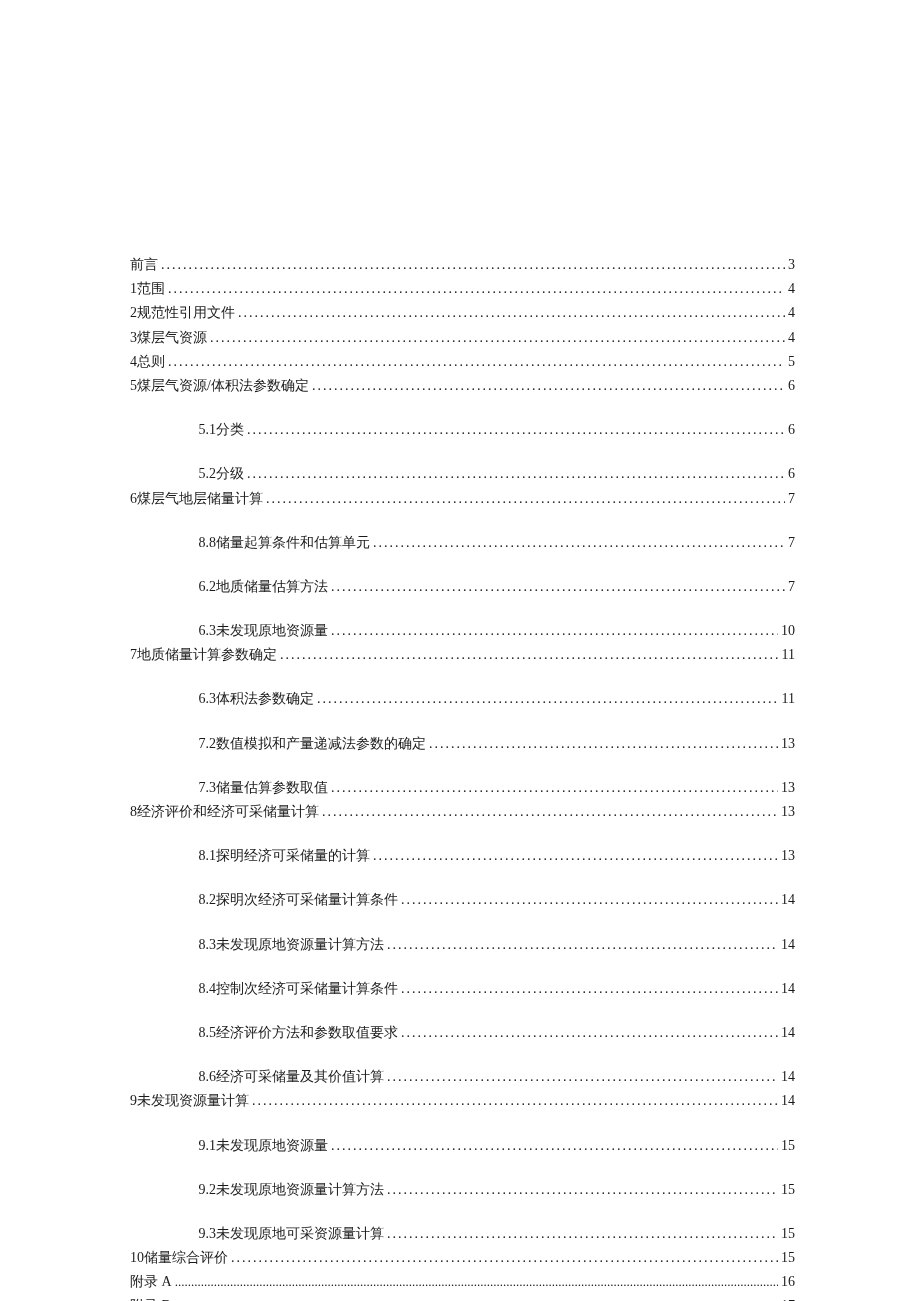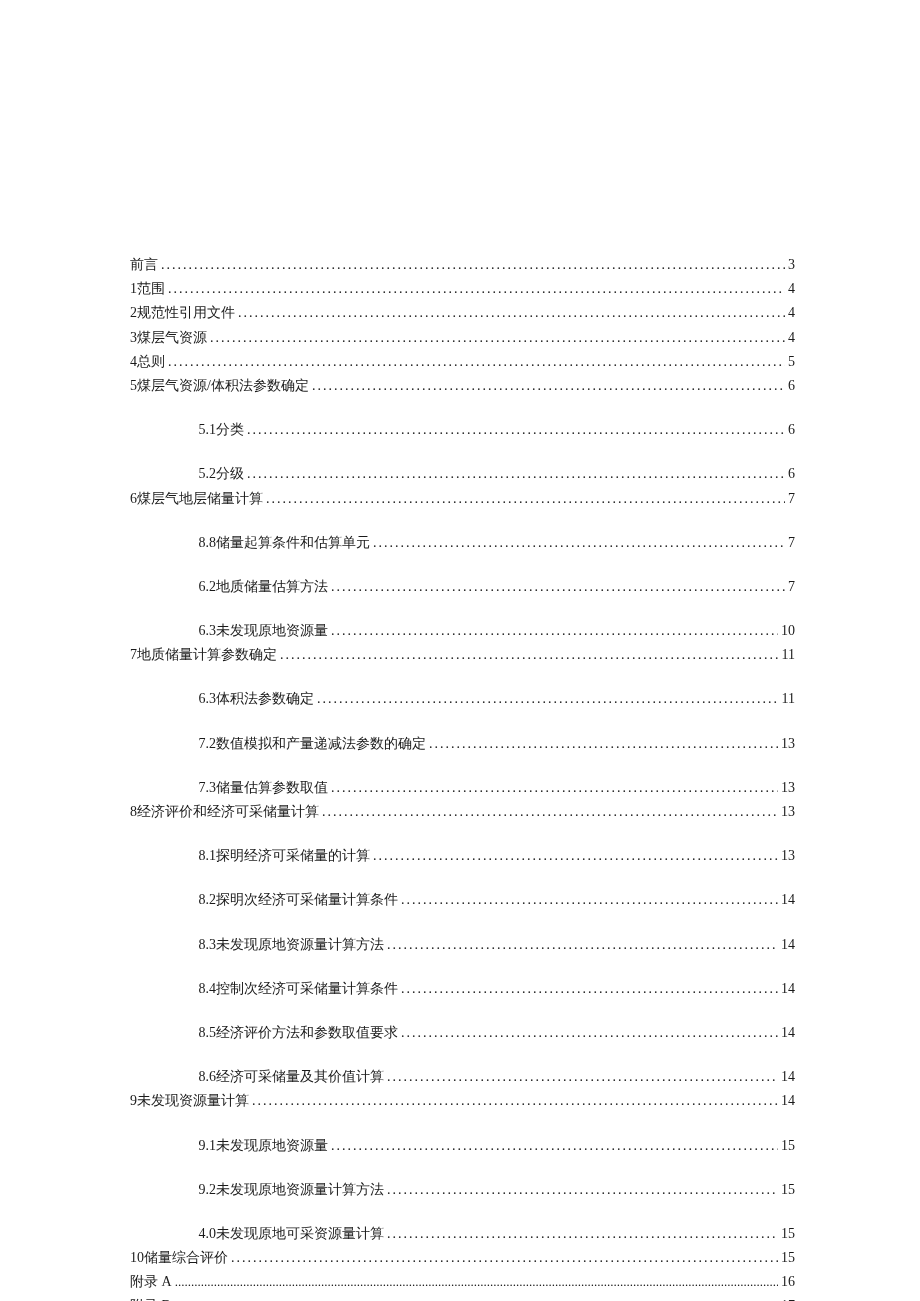--- a/index.html
+++ b/index.html
@@ -211,21 +211,21 @@
         <span class="toc-dots">................................................................................................................................................................</span>
         <span class="toc-page">15</span>
       </div>
       <div class="toc-line level-2">
         <span class="toc-num">9.2</span>
         <span class="toc-label">未发现原地资源量计算方法 </span>
         <span class="toc-dots">................................................................................................................................................................</span>
         <span class="toc-page">15</span>
       </div>
       <div class="toc-line level-2">
-        <span class="toc-num">4.0</span>
+        <span class="toc-num">9.3</span>
         <span class="toc-label">未发现原地可采资源量计算 </span>
         <span class="toc-dots">................................................................................................................................................................</span>
         <span class="toc-page">15</span>
       </div>
       <div class="toc-line level-1">
         <span class="toc-num">10 </span>
         <span class="toc-label">储量综合评价 </span>
         <span class="toc-dots">................................................................................................................................................................</span>
         <span class="toc-page">15</span>
       </div>

